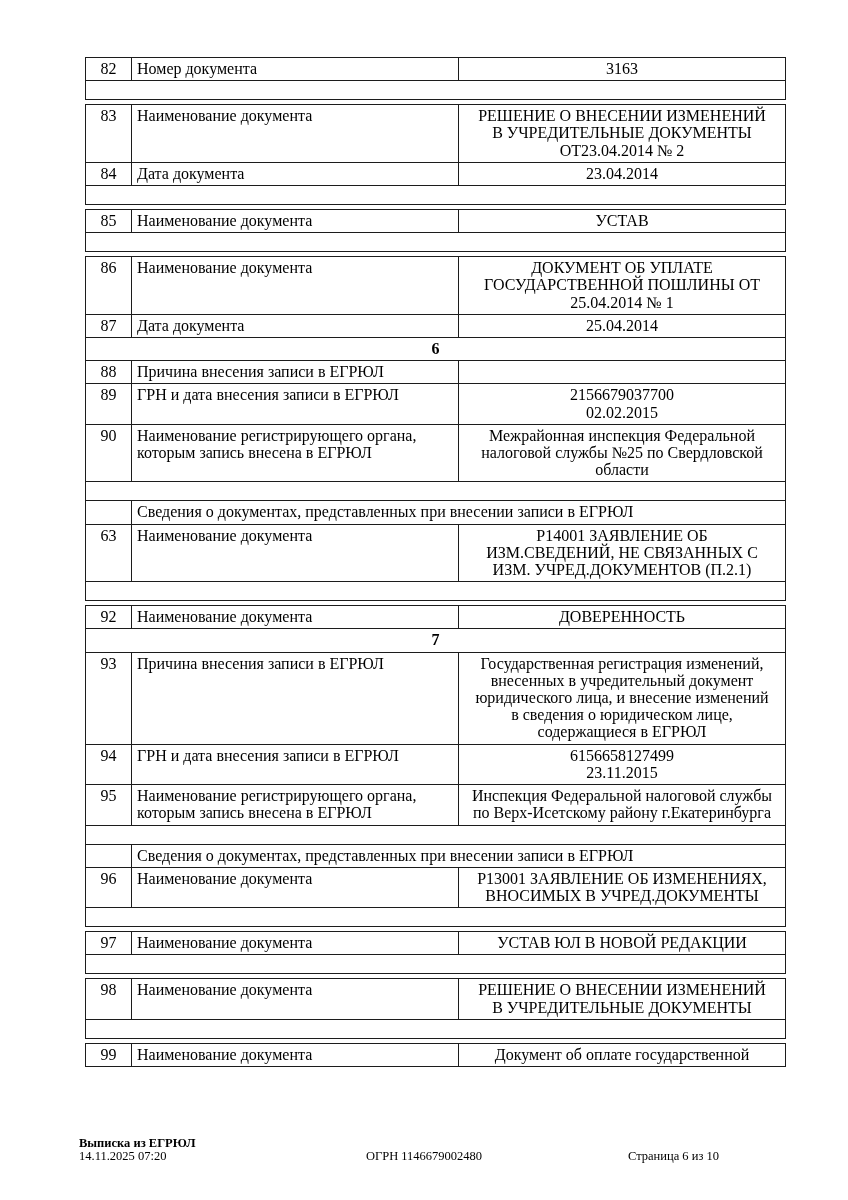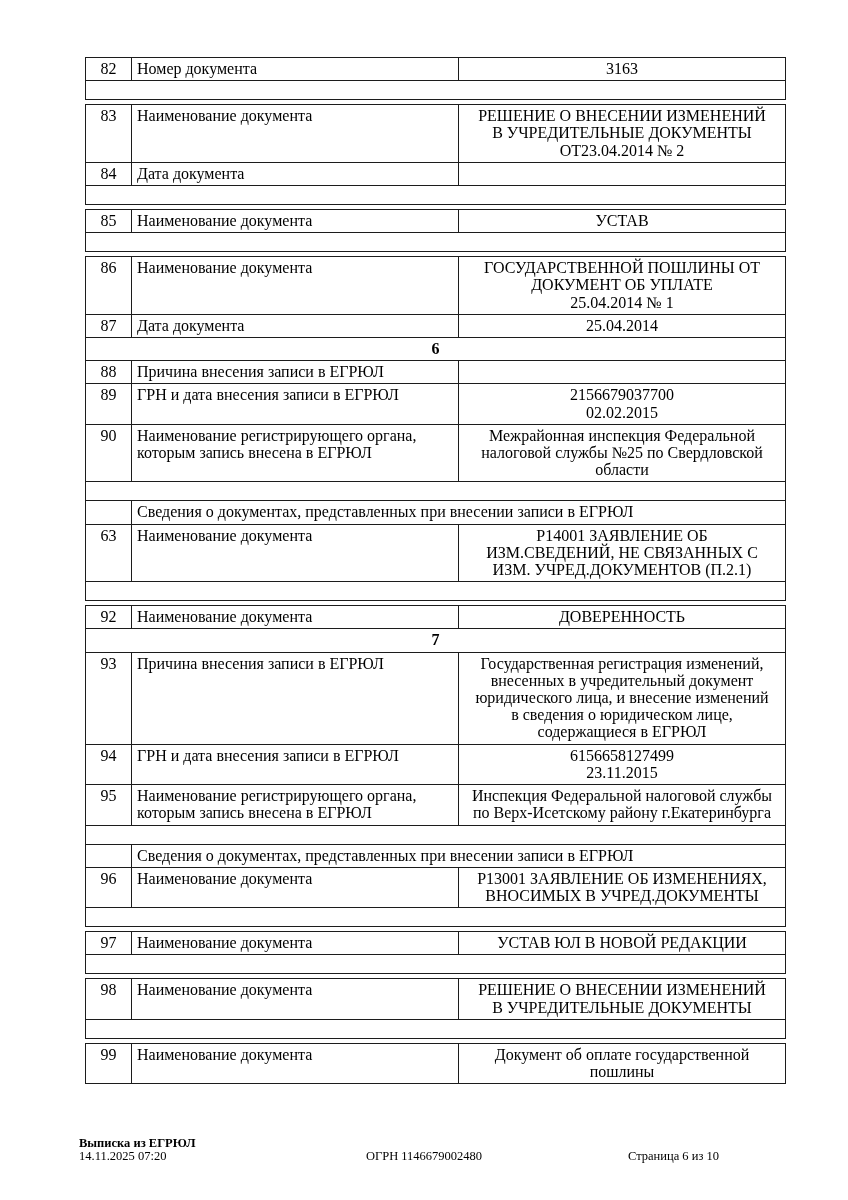--- a/index.html
+++ b/index.html
@@ -98,20 +98,23 @@
           <div>РЕШЕНИЕ О ВНЕСЕНИИ ИЗМЕНЕНИЙ</div>
           <div>В УЧРЕДИТЕЛЬНЫЕ ДОКУМЕНТЫ</div>
           <div>ОТ23.04.2014 № 2</div>
         </div>
       </div>
       <div class="row field">
         <div class="c num">84</div>
         <div class="c label">
           <div>Дата документа</div>
         </div>
+        <div class="c value">
+          <div>23.04.2014</div>
+        </div>
       </div>
       <div class="row spacer"></div>
     </div>
     <div class="block">
       <div class="row field">
         <div class="c num">85</div>
         <div class="c label">
           <div>Наименование документа</div>
         </div>
         <div class="c value">
@@ -120,22 +123,22 @@
       </div>
       <div class="row spacer"></div>
     </div>
     <div class="block">
       <div class="row field">
         <div class="c num">86</div>
         <div class="c label">
           <div>Наименование документа</div>
         </div>
         <div class="c value">
+          <div>ДОКУМЕНТ ОБ УПЛАТЕ</div>
           <div>ГОСУДАРСТВЕННОЙ ПОШЛИНЫ ОТ</div>
-          <div>ДОКУМЕНТ ОБ УПЛАТЕ</div>
           <div>25.04.2014 № 1</div>
         </div>
       </div>
       <div class="row field">
         <div class="c num">87</div>
         <div class="c label">
           <div>Дата документа</div>
         </div>
         <div class="c value">
           <div>25.04.2014</div>
@@ -276,21 +279,20 @@
       <div class="row spacer"></div>
     </div>
     <div class="block">
       <div class="row field">
         <div class="c num">99</div>
         <div class="c label">
           <div>Наименование документа</div>
         </div>
         <div class="c value">
           <div>Документ об оплате государственной</div>
-          <div>пошлины</div>
         </div>
       </div>
     </div>
   </div>
 
 <div class="footer">
   <div class="f-left">
     <div class="f-title">Выписка из ЕГРЮЛ</div>
     <div>14.11.2025 07:20</div>
   </div>

